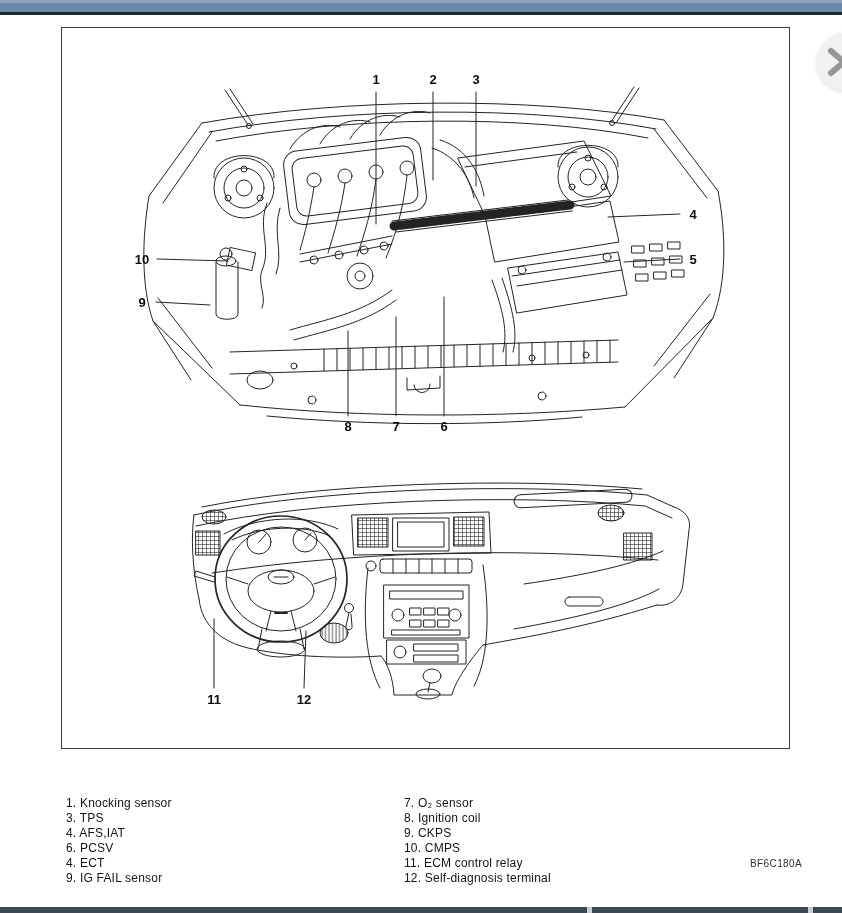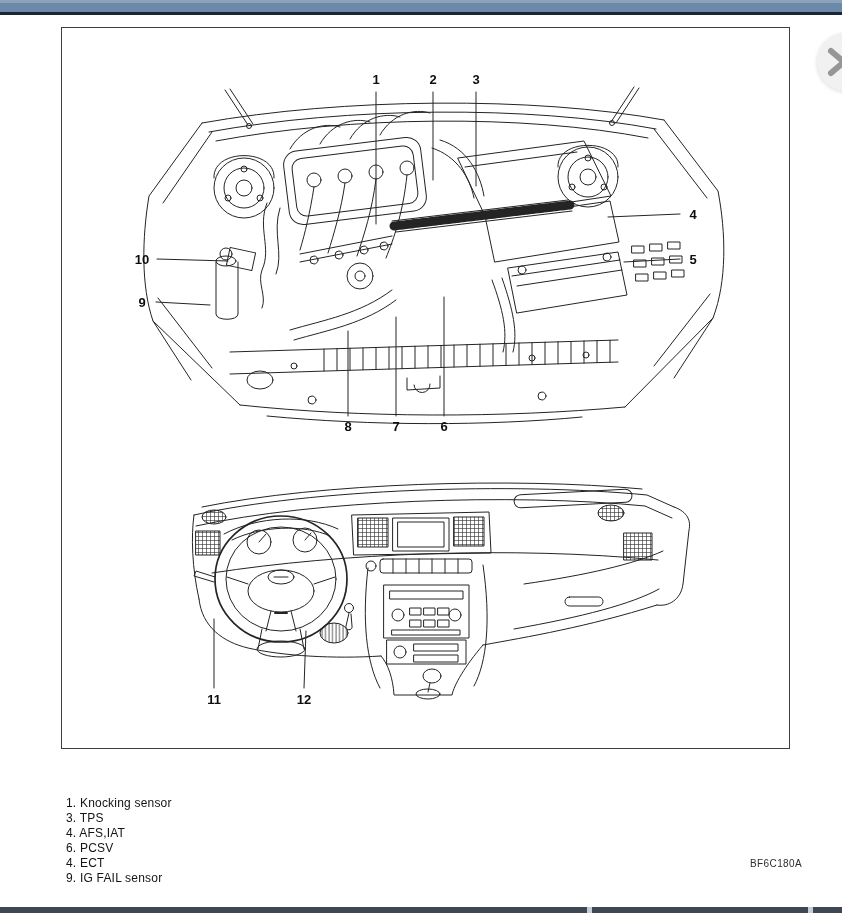--- a/index.html
+++ b/index.html
@@ -299,20 +299,28 @@
   </div>
 
   <div class="legend-col left">
     <div>1. Knocking sensor</div>
     <div>3. TPS</div>
     <div>4. AFS,IAT</div>
     <div>6. PCSV</div>
     <div>4. ECT</div>
     <div>9. IG FAIL sensor</div>
   </div>
+  <div class="legend-col right">
+    <div>7. O₂ sensor</div>
+    <div>8. Ignition coil</div>
+    <div>9. CKPS</div>
+    <div>10. CMPS</div>
+    <div>11. ECM control relay</div>
+    <div>12. Self-diagnosis terminal</div>
+  </div>
 
   <div class="figure-code">BF6C180A</div>
 
   <div class="scroll-button">
     <svg width="28" height="30" viewBox="0 0 28 30">
       <path d="M7,4 L20,15 L7,26" fill="none" stroke="var(--chevron-color,#969696)" stroke-width="6" stroke-linecap="round" stroke-linejoin="round"></path>
     </svg>
   </div>
 
   <div class="bottom-bar">

